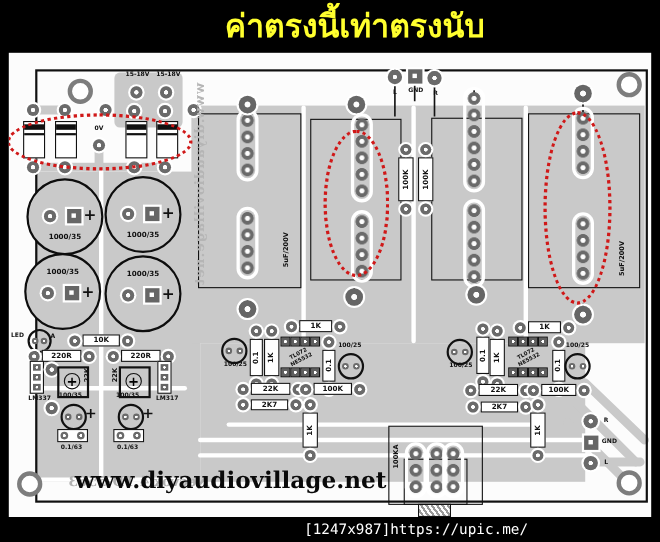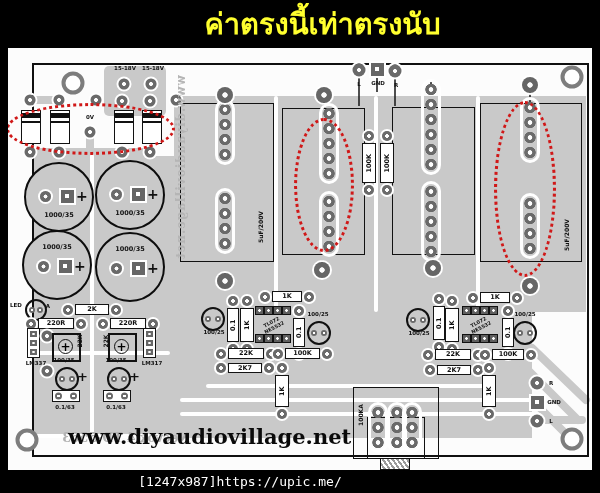--- a/index.html
+++ b/index.html
@@ -2,21 +2,21 @@
 <html><head>
 <meta charset="utf-8">
 <style>
   html,body{margin:0;padding:0;background:#000;}
   .stage{position:relative;width:600px;height:493px;background:#000;overflow:hidden;
          font-family:"DejaVu Sans","Liberation Sans",sans-serif;}
   .title-bar{position:absolute;left:0;top:0;width:600px;height:48px;display:flex;
              align-items:center;justify-content:center;}
   .title-bar span{color:#ffff2e;font-size:29px;font-weight:bold;margin-left:45px;}
   .footer-bar{position:absolute;left:0;top:470px;width:484px;height:23px;display:flex;
-              align-items:center;justify-content:center;}
+              align-items:center;justify-content:flex-end;}
   .footer-bar span{color:#fff;font-size:13px;font-family:"DejaVu Sans Mono",monospace;padding-right:4px;}
   .photo{position:absolute;left:8px;top:48px;width:584px;height:422px;background:#fcfcfc;overflow:hidden;}
   .board{position:absolute;left:24px;top:15px;width:553px;height:390px;border:2px solid #101010;z-index:1;}
   svg.traces{position:absolute;left:0;top:0;z-index:0;}
   
   .pad,.pad13,.pad-lg{position:absolute;border-radius:50%;z-index:3;
     background:radial-gradient(circle,#fdfdfd 0 1.8px,#6a6a6a 2.2px 100%);
     box-shadow:0 0 0 2px #fff;}
   .pad{width:11px;height:11px;}
   .pad13{width:13px;height:13px;}
@@ -237,21 +237,21 @@
         <span>100K</span>
       </div>
     <div class="res v" style="left:372px;top:95px;width:12px;height:38px">
         <span>100K</span>
       </div>
 
     <div class="tl s" style="left:2px;top:254px">LED</div>
     <div class="ecap e18" style="left:17px;top:251px"></div>
     <div class="tl s ctr" style="left:40px;top:258px">A</div>
     <div class="res h" style="left:67px;top:256px;width:32px;height:9px">
-        <span>2K</span>
+        <span>10K</span>
       </div>
     <div class="res h" style="left:30px;top:270px;width:34px;height:9px">
         <span>220R</span>
       </div>
     <div class="res h" style="left:102px;top:270px;width:34px;height:9px">
         <span>220R</span>
       </div>
     <div class="reg" style="left:19px;top:280px">
         <i></i>
         <i></i>

